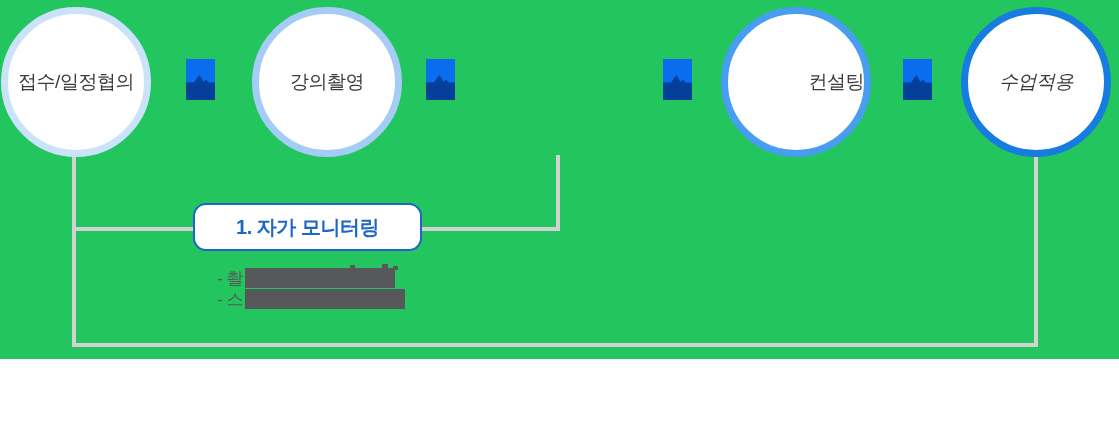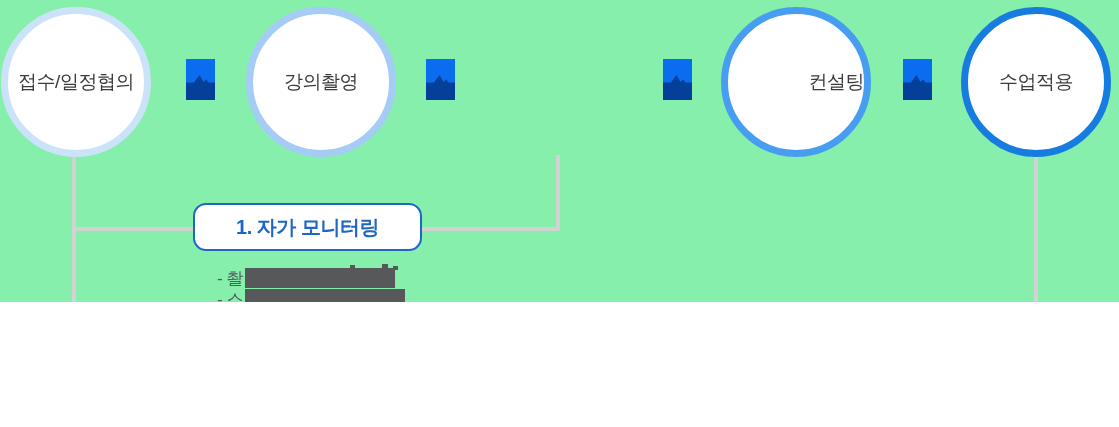--- a/index.html
+++ b/index.html
@@ -1,17 +1,17 @@
 <!DOCTYPE html>
 <html><head>
 <meta charset="utf-8">
 <style>
   html,body { margin:0; padding:0; background:#ffffff; }
   body { font-family: "Liberation Sans", "DejaVu Sans", sans-serif; }
-  .stage { position:relative; width:1119px; height:302px; background:#86efac; overflow:hidden; }
+  .stage { position:relative; width:1119px; height:359px; background:#22c55e; overflow:hidden; }
 
   
   .vline, .hline { position:absolute; z-index:1; }
   .vline { width:4px; }
   .hline { height:4px; }
 
   
   .steps { position:absolute; inset:0; z-index:2; }
   .circle {
     position:absolute; top:7px; width:150px; height:150px; box-sizing:border-box;
@@ -59,21 +59,21 @@
       <span class="lbl">접수/일정협의</span>
     </div>
 
     <div class="sep" style="left:186px;">
       <svg width="29" height="41" viewBox="0 0 29 41">
         <rect x="0" y="0" width="29" height="41" style="fill: rgb(10, 108, 239);"></rect>
         <polygon points="0,41 0,23.5 8,23.5 13.5,16 17.5,23 20,20.5 22.5,23.5 29,23.5 29,41" style="fill: rgb(4, 64, 154);"></polygon>
       </svg>
     </div>
 
-    <div class="circle" style="left: 246px; border-color: rgb(164, 204, 244); font-family: Liberation Serif, serif;">
+    <div class="circle" style="left: 252px; border-color: rgb(164, 204, 244); font-family: Liberation Serif, serif;">
       <span class="lbl">강의촬영</span>
     </div>
 
     <div class="sep" style="left:426px;">
       <svg width="29" height="41" viewBox="0 0 29 41">
         <rect x="0" y="0" width="29" height="41" style="fill: rgb(10, 108, 239);"></rect>
         <polygon points="0,41 0,23.5 8,23.5 13.5,16 17.5,23 20,20.5 22.5,23.5 29,23.5 29,41" style="fill: rgb(4, 64, 154);"></polygon>
       </svg>
     </div>
 
@@ -89,21 +89,21 @@
       <span class="lbl">컨설팅</span>
     </div>
 
     <div class="sep" style="left:903px;">
       <svg width="29" height="41" viewBox="0 0 29 41">
         <rect x="0" y="0" width="29" height="41" style="fill: rgb(10, 108, 239);"></rect>
         <polygon points="0,41 0,23.5 8,23.5 13.5,16 17.5,23 20,20.5 22.5,23.5 29,23.5 29,41" style="fill: rgb(4, 64, 154);"></polygon>
       </svg>
     </div>
 
-    <div class="circle" style="left: 961px; border-color: rgb(23, 124, 223);">
+    <div class="circle" style="left: 961px; border-color: rgb(23, 124, 223); font-style: italic;">
       <span class="lbl">수업적용</span>
     </div>
 
   </div>
 
   <div class="callout" style="left: 193px; top: 203px; border-color: rgb(30, 102, 198);">
     <span style="color: rgb(30, 102, 198);">1. 자가 모니터링</span>
   </div>
 
 

